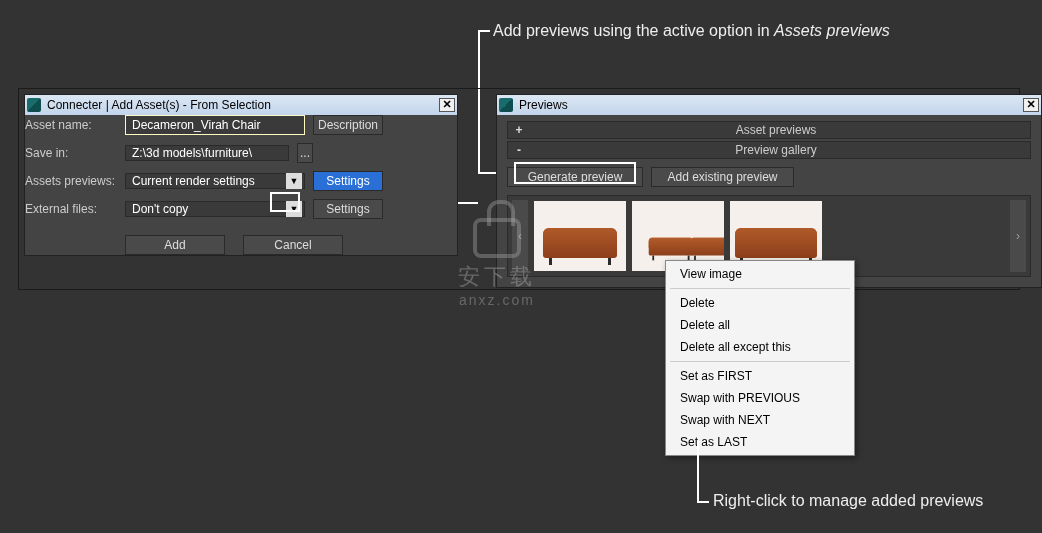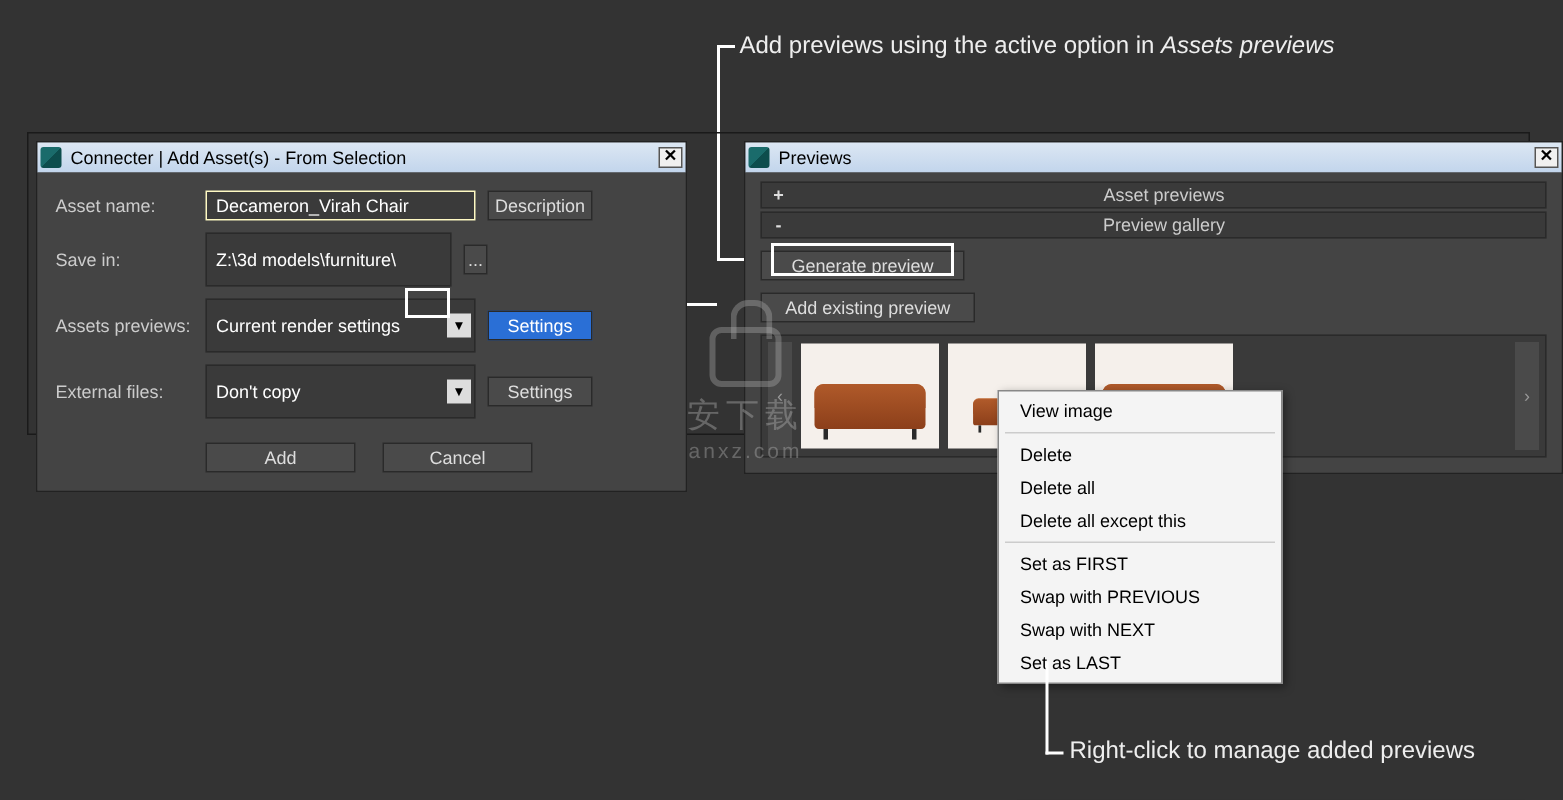--- a/index.html
+++ b/index.html
@@ -66,21 +66,20 @@
   background: #f0f0f0;
   color: #000;
   font-weight: bold;
   font-size: 11px;
   line-height: 11px;
   text-align: center;
   cursor: pointer;
 }
 
 .win-body {
-  padding: 12px;
   background: #444;
 }
 
 
 .form-row {
   display: flex;
   align-items: center;
   margin-bottom: 8px;
 }
 .form-label {
@@ -95,21 +94,21 @@
   font-size: 12px;
   padding: 2px 6px;
   height: 20px;
   width: 180px;
 }
 .dropdown {
   background: #3a3a3a;
   border: 1px solid #2a2a2a;
   color: #fff;
   font-size: 12px;
-  height: 36px;
+  height: 16px;
   width: 180px;
   display: flex;
   align-items: center;
   justify-content: space-between;
   padding: 0 2px 0 6px;
 }
 .dropdown .arrow {
   width: 16px;
   height: 16px;
   background: #ddd;
@@ -165,21 +164,20 @@
   font-weight: bold;
 }
 .accordion-header .label {
   flex: 1;
   text-align: center;
 }
 .preview-toolbar {
   display: flex;
   gap: 8px;
   margin: 8px 0;
-  flex-direction: column;
 }
 .preview-toolbar .btn { margin-left: 0; }
 
 .thumb-strip {
   display: flex;
   align-items: center;
   background: #3a3a3a;
   border: 1px solid #2a2a2a;
   padding: 4px;
   gap: 6px;

